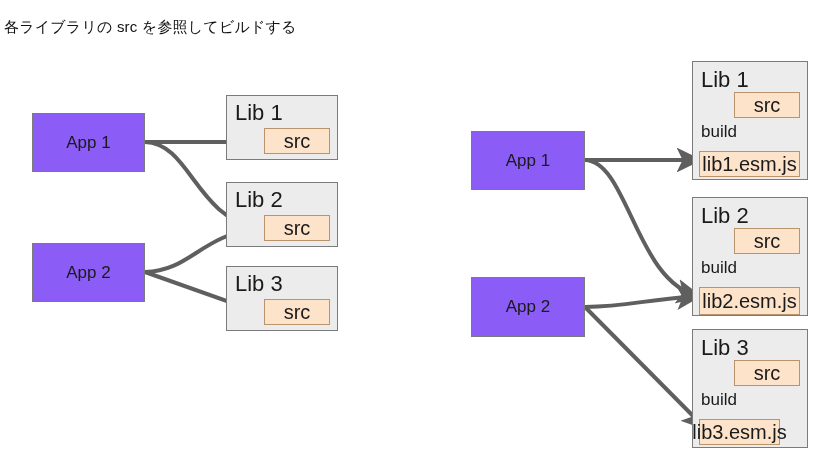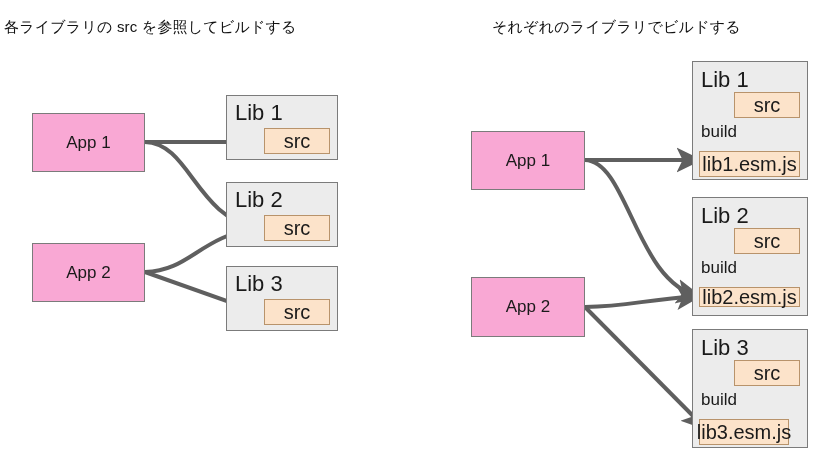--- a/index.html
+++ b/index.html
@@ -29,21 +29,21 @@
     color: #111111;
     white-space: nowrap;
     letter-spacing: 0.2px;
   }
   #title-left  { left: 4px;  top: 18px; }
   #title-right { left: 492px; top: 18px; }
 
   .box {
     position: absolute;
     box-sizing: border-box;
-    background: #f9a8d4;
+    background: #8b5cf6;
     border: 1px solid #7b7b7b;
     display: flex;
     align-items: center;
     justify-content: center;
     font-size: 17px;
     color: #1a1a1a;
   }
   .container {
     position: absolute;
     box-sizing: border-box;
@@ -94,21 +94,20 @@
     stroke: #767676;
     stroke-width: 3.5;
   }
 </style>
 </head>
 <body>
 
 <div id="stage">
 
   <div class="title" id="title-left">各ライブラリの src を参照してビルドする</div>
-  <div class="title" id="title-right">それぞれのライブラリでビルドする</div>
 
   <svg class="edges" viewBox="0 0 818 461">
     <defs>
       <marker id="ah" markerWidth="7" markerHeight="7" refX="5.6" refY="3.5" orient="auto" markerUnits="strokeWidth">
         <path d="M0,0.4 L6.4,3.5 L0,6.6 L1.5,3.5 Z" fill="#5f5f5f"></path>
       </marker>
       <marker id="ah2" markerWidth="7" markerHeight="7" refX="5.6" refY="3.5" orient="auto" markerUnits="strokeWidth">
         <path d="M0,0.4 L6.4,3.5 L0,6.6 L1.5,3.5 Z" fill="#767676"></path>
       </marker>
     </defs>
@@ -157,21 +156,21 @@
   <div class="container" style="left:692px; top:61px; width:116px; height:119px;"></div>
   <div class="container-label" style="left:701px; top:67px;">Lib 1</div>
   <div class="srcbox" style="left:734px; top:92px; width:66px; height:26px;">src</div>
   <div class="buildlabel" style="left:701px; top:122px;">build</div>
   <div class="srcbox" style="left:699px; top:151px; width:101px; height:26px;">lib1.esm.js</div>
 
   <div class="container" style="left:692px; top:197px; width:116px; height:119px;"></div>
   <div class="container-label" style="left:701px; top:203px;">Lib 2</div>
   <div class="srcbox" style="left:734px; top:228px; width:66px; height:26px;">src</div>
   <div class="buildlabel" style="left:701px; top:258px;">build</div>
-  <div class="srcbox" style="left:699px; top:287px; width:101px; height:20px;">lib2.esm.js</div>
+  <div class="srcbox" style="left:699px; top:287px; width:101px; height:28px;">lib2.esm.js</div>
 
   <div class="container" style="left:692px; top:329px; width:116px; height:119px;"></div>
   <div class="container-label" style="left:701px; top:335px;">Lib 3</div>
   <div class="srcbox" style="left:734px; top:360px; width:66px; height:26px;">src</div>
   <div class="buildlabel" style="left:701px; top:390px;">build</div>
-  <div class="srcbox" style="left:699px; top:419px; width:90px; height:26px;">lib3.esm.js</div>
+  <div class="srcbox" style="left:699px; top:419px; width:81px; height:26px;">lib3.esm.js</div>
 
 </div>
 
 </body></html>

